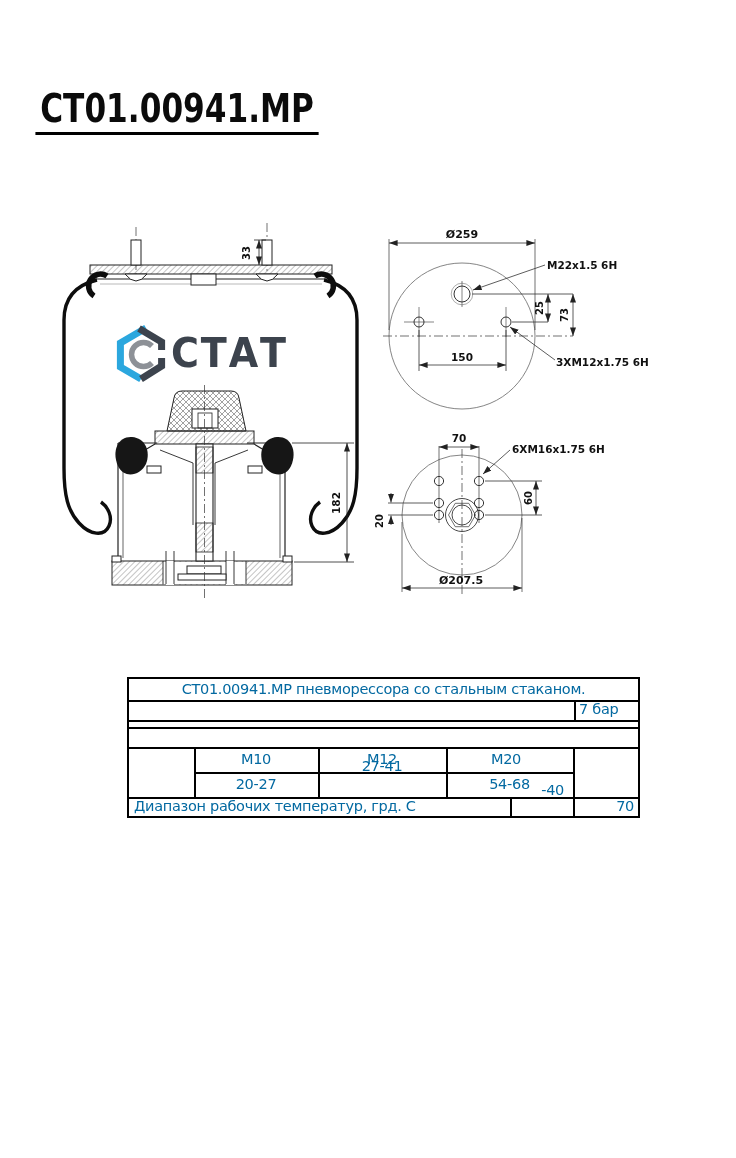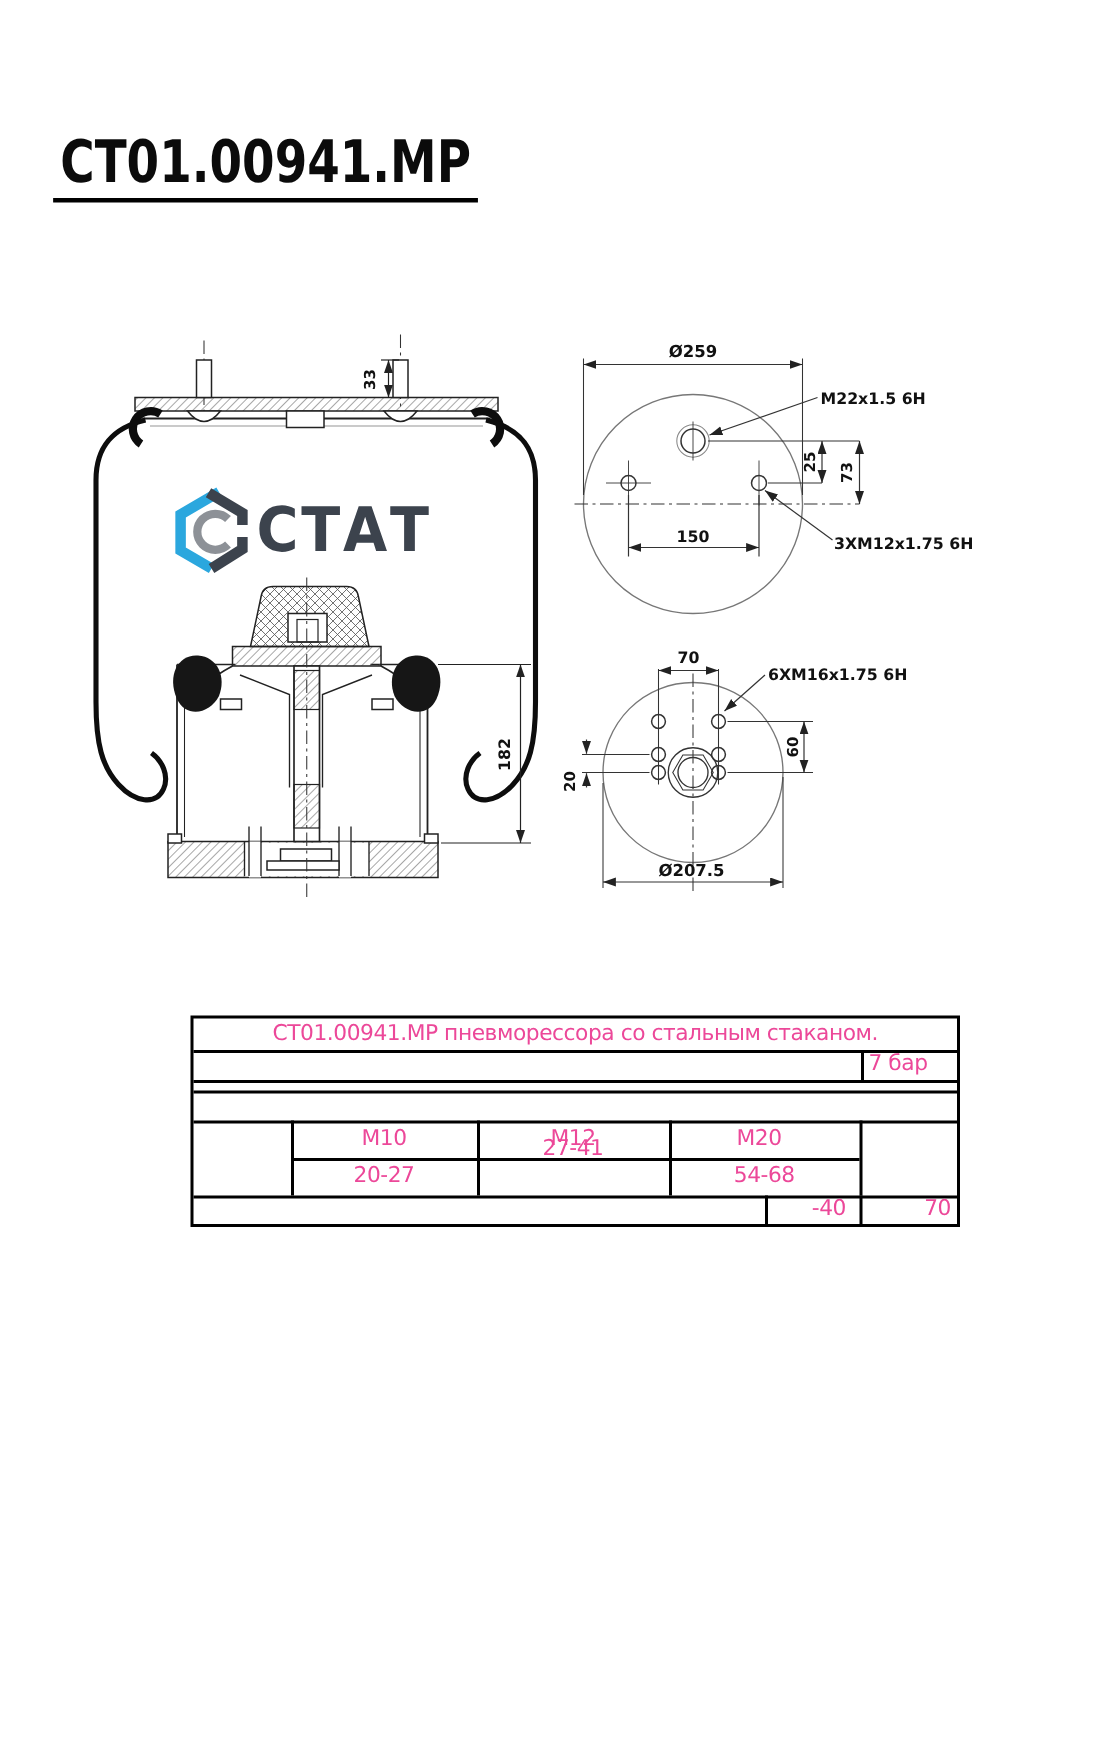--- a/index.html
+++ b/index.html
@@ -5,21 +5,21 @@
   html,body{margin:0;padding:0;background:#fff;}
   .sheet{position:relative;width:736px;height:1158px;background:#ffffff;overflow:hidden;
          font-family:"DejaVu Sans",sans-serif;color:#111;}
   .title-wrap{position:absolute;left:0;top:86px;width:736px;text-align:left;}
   .title-wrap h1{display:inline-block;margin:0;font-size:39px;font-weight:600;letter-spacing:0px;
          transform:scaleX(0.80);transform-origin:center;border-bottom:3px solid #000;
          padding:0 6px 1px 6px;color:#0b0b0b;white-space:nowrap;}
   svg.drawing{position:absolute;left:0;top:0;}
   
   .spec{position:absolute;left:127px;top:677px;width:509px;height:137px;border:2px solid #000;
-        font-size:14.5px;letter-spacing:-0.3px;color:#ec4899;}
+        font-size:14.5px;letter-spacing:-0.3px;color:#0369a1;}
   .spec .hl{position:absolute;left:0;width:509px;height:0;border-top:2px solid #000;}
   .spec .vl{position:absolute;width:0;border-left:2px solid #000;}
   .spec .cell{position:absolute;white-space:nowrap;overflow:visible;}
   .c-center{text-align:center;}
   .c-right{text-align:right;}
 </style>
 </head>
 <body>
 
 <div class="sheet">
@@ -222,17 +222,18 @@
 
 
     <div class="cell c-center" style="left:65px;top:68px;width:124px;height:25px;line-height:24px">М10</div>
     <div class="cell c-center" style="left:189px;top:68px;width:128px;height:25px;line-height:24px">М12</div>
     <div class="cell c-center" style="left:317px;top:68px;width:120px;height:25px;line-height:24px">М20</div>
 
     <div class="cell c-center" style="left:65px;top:93px;width:124px;height:25px;line-height:24px">20-27</div>
     <div class="cell c-center" style="left:189px;top:75px;width:128px;height:25px;line-height:24px">27-41</div>
     <div class="cell c-center" style="left:317px;top:93px;width:127px;height:37px;line-height:24px">54-68</div>
 
-    <div class="cell c-right" style="left:381px;top:118px;width:58px;height:19px;line-height:18px;padding-right:4px;box-sizing:border-box">-40</div>
+    <div class="cell" style="left:5px;top:118px;width:370px;height:19px;line-height:18px">Диапазон рабочих температур, грд. С</div>
+    <div class="cell c-right" style="left:381px;top:102px;width:58px;height:19px;line-height:18px;padding-right:4px;box-sizing:border-box">-40</div>
     <div class="cell c-right" style="left:444px;top:118px;width:65px;height:19px;line-height:18px;padding-right:4px;box-sizing:border-box">70</div>
   </div>
 
 </div>
 
 </body></html>

